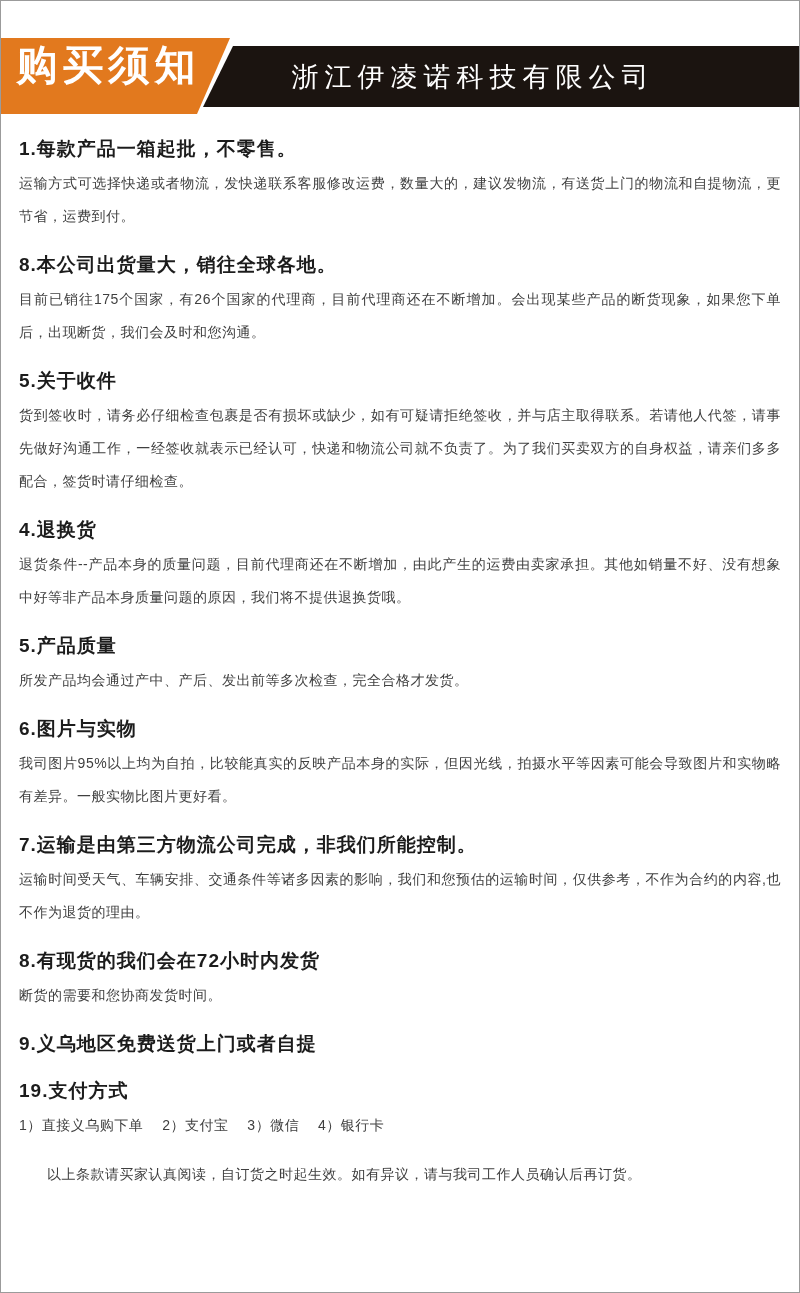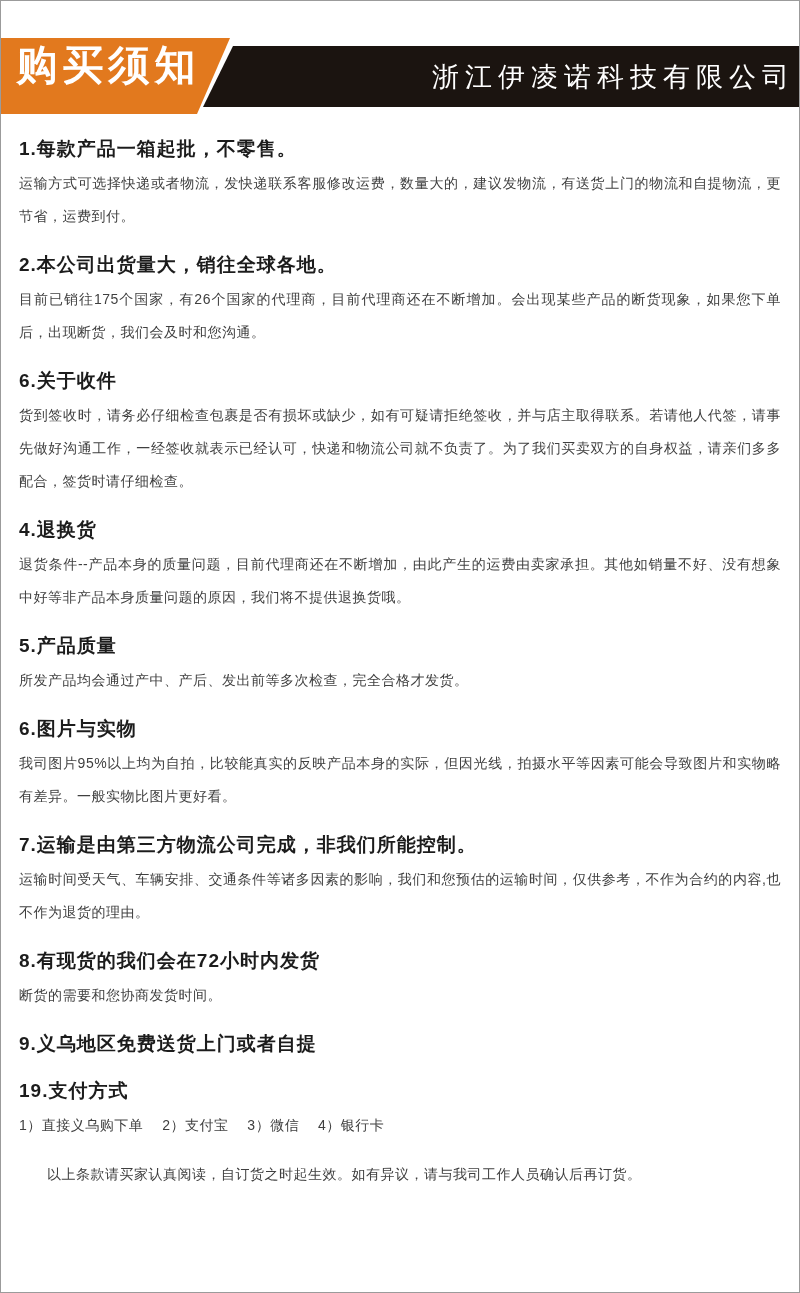--- a/index.html
+++ b/index.html
@@ -17,22 +17,22 @@
     box-sizing:border-box;
     border:1px solid var(--border);
     background:#fff;
     overflow:hidden;
   }
   
   .header{position:relative;height:118px;}
   .black-bar{
     position:absolute;top:45px;left:160px;right:0;height:61px;
     background:var(--bar);
-    display:flex;align-items:center;justify-content:flex-end;
-    padding-right:4px;box-sizing:border-box;
+    display:flex;align-items:center;justify-content:center;
+    padding-right:14px;box-sizing:border-box;
     clip-path:polygon(72px 0,100% 0,100% 100%,42px 100%);
   }
   .company{
     color:#ffffff;font-size:27px;letter-spacing:6px;
     white-space:nowrap;
   }
   .orange-badge{
     position:absolute;top:37px;left:0;width:229px;height:90px;
     background:var(--accent);
     clip-path:polygon(0 0,229px 0,196px 76px,0 76px);
@@ -76,26 +76,26 @@
   </header>
 
   <main class="content">
 
     <section class="sec">
       <h2>1.每款产品一箱起批，不零售。</h2>
       <p>运输方式可选择快递或者物流，发快递联系客服修改运费，数量大的，建议发物流，有送货上门的物流和自提物流，更节省，运费到付。</p>
     </section>
 
     <section class="sec">
-      <h2>2.本公司出货量大，销往全球各地。</h2>
+      <h2>8.本公司出货量大，销往全球各地。</h2>
       <p>目前已销往175个国家，有26个国家的代理商，目前代理商还在不断增加。会出现某些产品的断货现象，如果您下单后，出现断货，我们会及时和您沟通。</p>
     </section>
 
     <section class="sec">
-      <h2>6.关于收件</h2>
+      <h2>5.关于收件</h2>
       <p>货到签收时，请务必仔细检查包裹是否有损坏或缺少，如有可疑请拒绝签收，并与店主取得联系。若请他人代签，请事先做好沟通工作，一经签收就表示已经认可，快递和物流公司就不负责了。为了我们买卖双方的自身权益，请亲们多多配合，签货时请仔细检查。</p>
     </section>
 
     <section class="sec">
       <h2>4.退换货</h2>
       <p>退货条件--产品本身的质量问题，目前代理商还在不断增加，由此产生的运费由卖家承担。其他如销量不好、没有想象中好等非产品本身质量问题的原因，我们将不提供退换货哦。</p>
     </section>
 
     <section class="sec">
       <h2>5.产品质量</h2>

